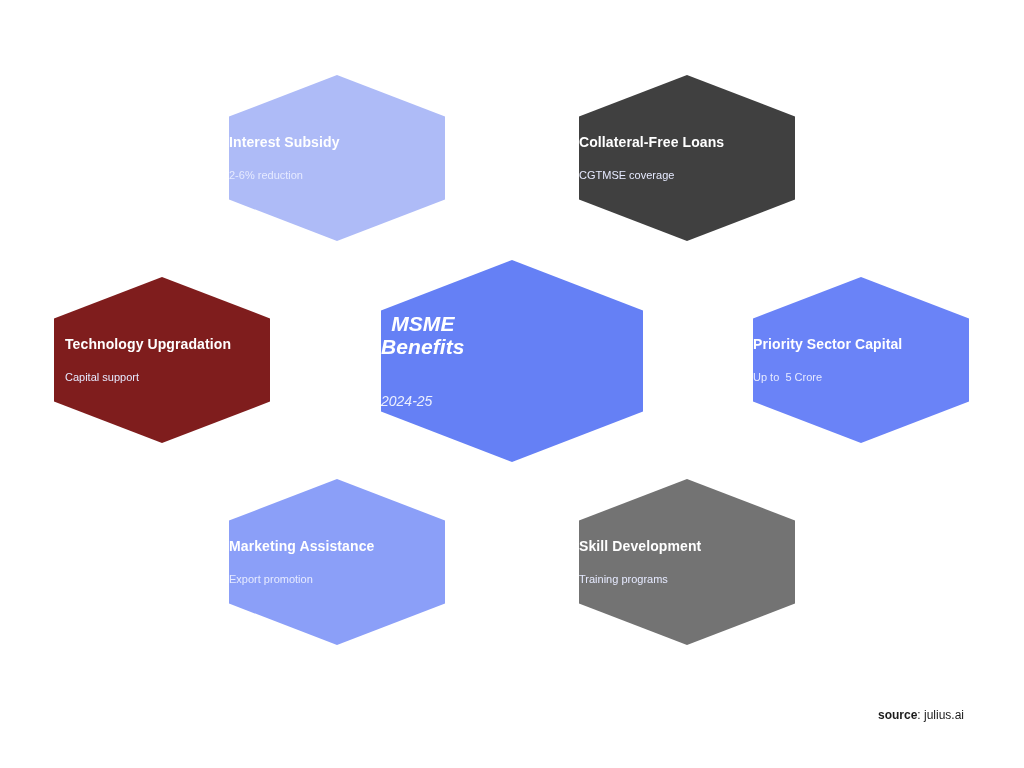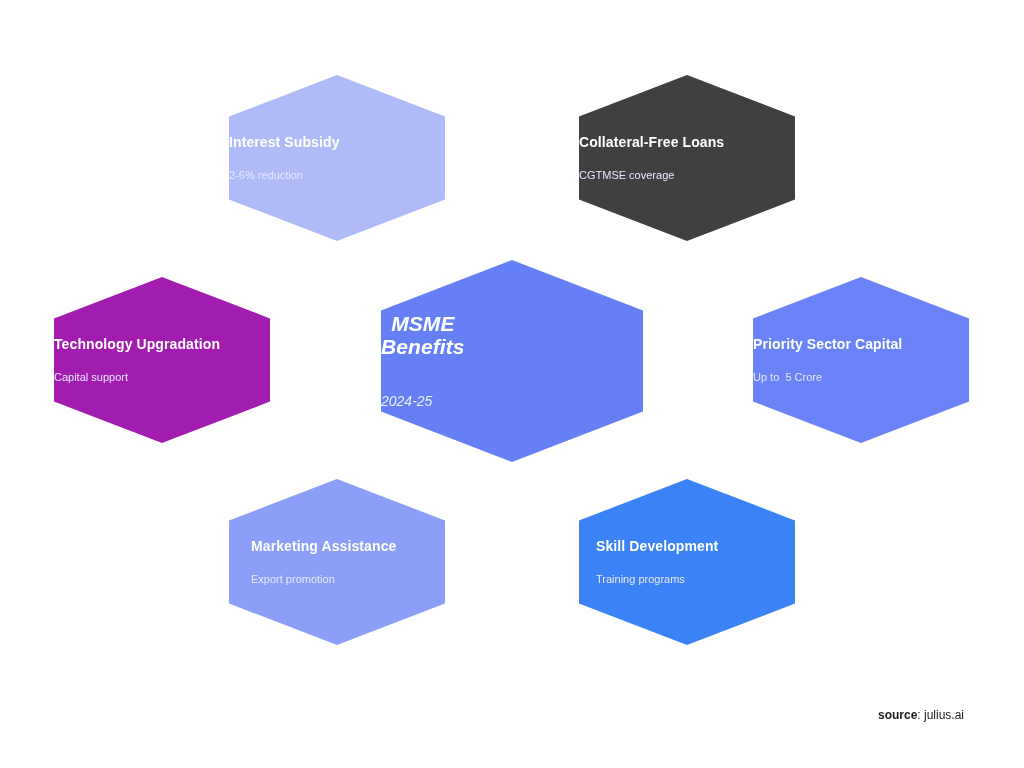--- a/index.html
+++ b/index.html
@@ -113,36 +113,36 @@
   <div class="hex hex-sat" id="hex-interest-subsidy" style="background-color: rgb(174, 187, 247);">
     <div class="hex-title">Interest Subsidy</div>
     <div class="hex-sub">2-6% reduction</div>
   </div>
 
   <div class="hex hex-sat" id="hex-collateral-free" style="background-color: #404040;">
     <div class="hex-title">Collateral-Free Loans</div>
     <div class="hex-sub">CGTMSE coverage</div>
   </div>
 
-  <div class="hex hex-sat" id="hex-technology-upgrade" style="background-color: #a21caf;">
+  <div class="hex hex-sat" id="hex-technology-upgrade" style="background-color: #7f1d1d; padding-left: 11px;">
     <div class="hex-title">Technology Upgradation</div>
     <div class="hex-sub">Capital support</div>
   </div>
 
   <div class="hex hex-sat" id="hex-priority-lending" style="background-color: rgb(106, 131, 247);">
     <div class="hex-title">Priority Sector Capital</div>
     <div class="hex-sub">Up to &nbsp;5 Crore</div>
   </div>
 
-  <div class="hex hex-sat" id="hex-marketing-assistance" style="background-color: rgb(139, 159, 248); padding-left: 22px;">
+  <div class="hex hex-sat" id="hex-marketing-assistance" style="background-color: rgb(139, 159, 248);">
     <div class="hex-title">Marketing Assistance</div>
     <div class="hex-sub">Export promotion</div>
   </div>
 
-  <div class="hex hex-sat" id="hex-skill-development" style="background-color: #3b82f6; padding-left: 17px;">
+  <div class="hex hex-sat" id="hex-skill-development" style="background-color: #737373;">
     <div class="hex-title">Skill Development</div>
     <div class="hex-sub">Training programs</div>
   </div>
 
   <div class="hex hex-center" id="hex-msme-benefits" style="background-color: rgb(101, 128, 245);">
     <div class="hex-title">
       <span>MSME</span><br>
       <span>Benefits</span>
     </div>
     <div class="hex-sub">2024-25</div>

